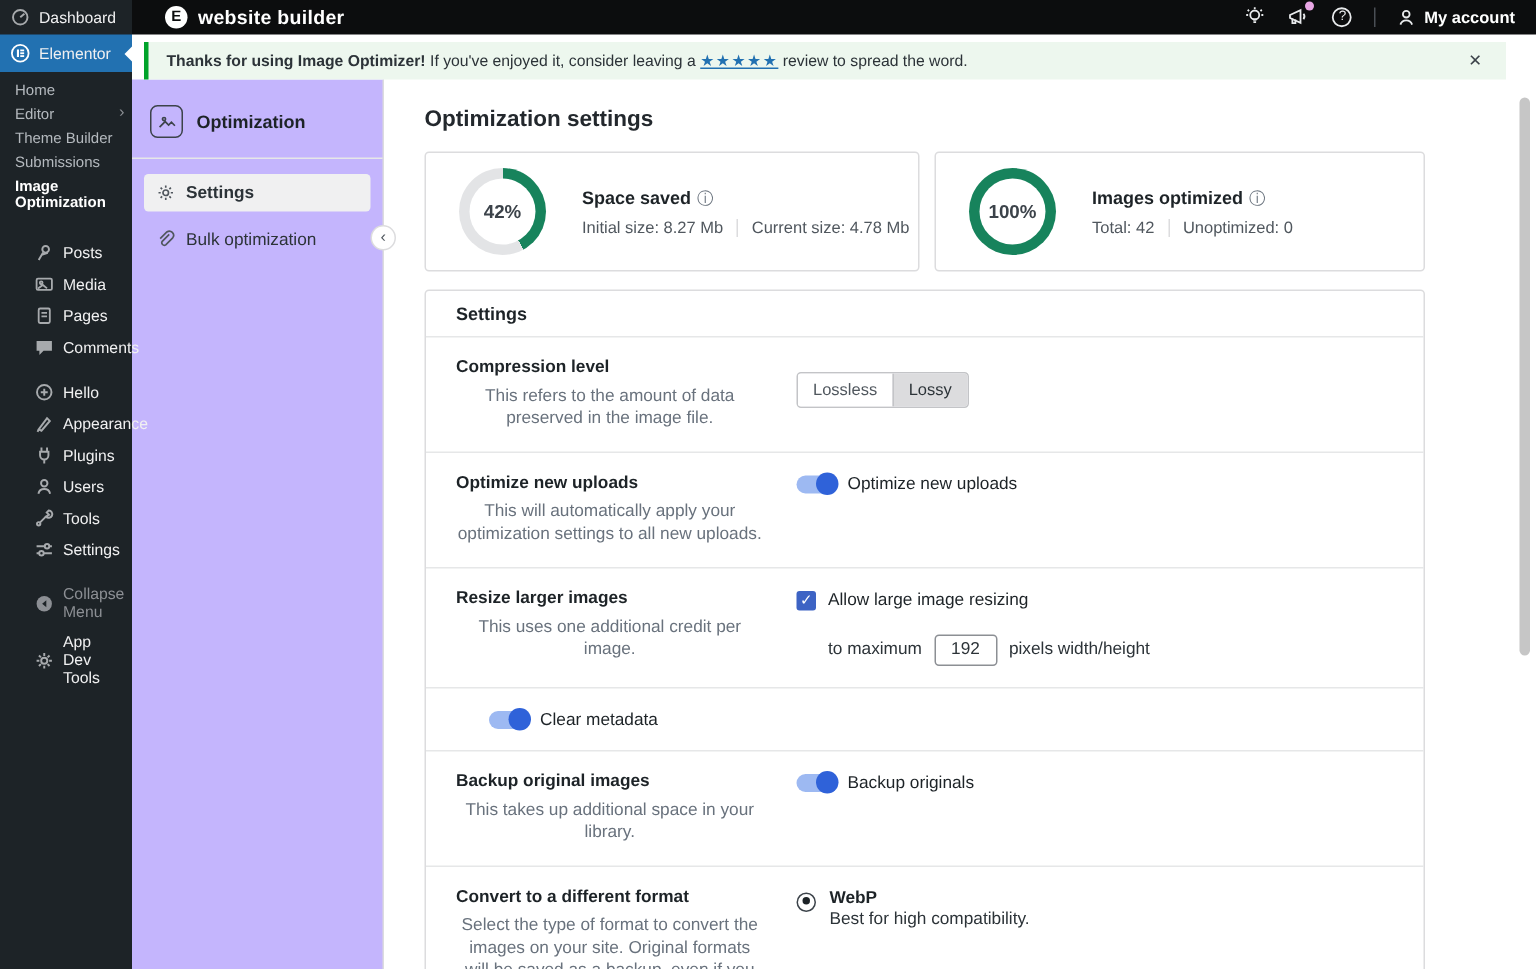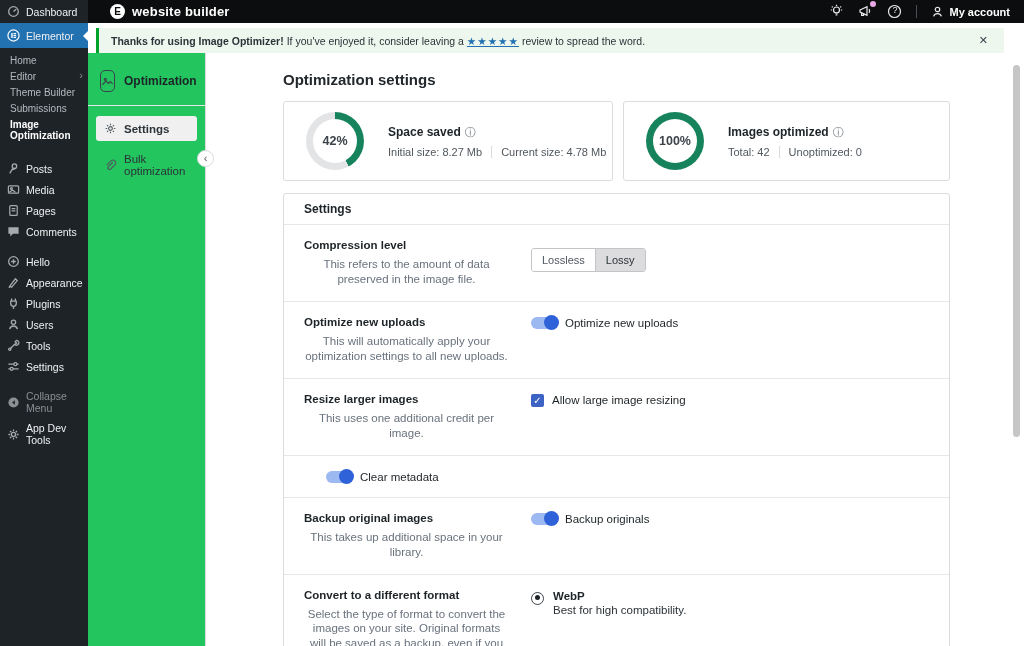--- a/index.html
+++ b/index.html
@@ -11,21 +11,21 @@
   .adm-item { display:flex; align-items:center; gap:6px; padding:4px 7px; font-size:10.5px; color:#f0f0f1; cursor:pointer; }
   .adm-item .ico { width:13px; height:13px; flex:0 0 13px; color:#a7aaad; }
   .adm-item.dashboard { padding-top:5px; padding-bottom:5px; }
   .adm-item.elementor { background:#2271b1; position:relative; padding-top:6px; padding-bottom:6px; }
   .adm-item.elementor .ico { color:#fff; }
   .adm-arrow { position:absolute; right:0; top:50%; margin-top:-5px; width:0; height:0; border-top:5px solid transparent; border-bottom:5px solid transparent; border-right:5px solid #fff; }
   .adm-sub { padding:4px 0 6px 0; }
   .adm-sub-item { position:relative; padding:2.5px 8px 2.5px 10px; font-size:10px; color:#b4b9be; cursor:pointer; }
   .adm-sub-item.current { color:#fff; font-weight:bold; }
   .sub-arrow { position:absolute; right:5px; top:1px; font-size:11px; color:#8c8f94; }
-  .adm-group { margin-top:9px; }
+  .adm-group { margin-top:9px;padding-left:16px; }
   .adm-item.dim { color:#8c8f94; }
   .adm-item.dim .ico { color:#8c8f94; }
 
   
   .topbar { position:absolute; left:88px; top:0; width:936px; height:23px; background:#0c0d0e; display:flex; align-items:center; color:#fff; z-index:4; }
   .brand { display:flex; align-items:center; gap:7px; margin-left:22px; }
   .brand-logo { width:15px; height:15px; border-radius:50%; background:#fff; color:#0c0d0e; display:flex; align-items:center; justify-content:center; font-size:10px; font-weight:bold; }
   .brand-title { font-size:13px; font-weight:bold; letter-spacing:.2px; }
   .topbar-right { margin-left:auto; display:flex; align-items:center; gap:14px; margin-right:14px; }
   .tb-icon { width:15px; height:15px; color:#e8eaec; position:relative; cursor:pointer; }
@@ -33,21 +33,21 @@
   .tb-sep { width:1px; height:13px; background:#4a4f55; }
   .account { display:flex; align-items:center; gap:5px; font-size:11px; font-weight:bold; cursor:pointer; }
 
   
   .notice { position:absolute; left:96px; top:28px; width:908px; height:25px; background:#edf7ee; border-left:3px solid #00a32a; display:flex; align-items:center; padding:0 12px; font-size:10.5px; color:#2c3338; z-index:3; }
   .notice b { margin-right:3px; }
   .notice .stars { color:#2271b1; text-decoration:underline; letter-spacing:1px; cursor:pointer; margin:0 3px; }
   .notice-close { margin-left:auto; color:#3c434a; font-size:11px; cursor:pointer; padding:2px 4px; }
 
   
-  .panel-sidebar { position:absolute; left:88px; top:53px; width:118px; height:593px; background:#22c55e; border-right:1px solid #dcdcde; z-index:2; }
+  .panel-sidebar { position:absolute; left:88px; top:53px; width:168px; height:593px; background:#c4b5fd; border-right:1px solid #dcdcde; z-index:2; }
   .panel-head { display:flex; align-items:center; gap:9px; padding:17px 12px 13px 12px; }
   .panel-head .ph-ico { width:22px; height:22px; border:1px solid #3c434a; border-radius:5px; color:#3c434a; display:flex; align-items:center; justify-content:center; }
   .panel-title { font-size:12px; font-weight:bold; color:#1d2327; }
   .panel-div { height:1px; background:#e6e7e8; margin:0 0 10px 0; }
   .panel-item { display:flex; align-items:center; gap:7px; margin:0 8px 6px 8px; padding:6px 8px; border-radius:3px; font-size:11.5px; color:#2c3338; cursor:pointer; }
   .panel-item.active { background:#f0f0f1; font-weight:bold; }
   .panel-item .ico { width:13px; height:13px; color:#50575e; }
   .panel-collapse { position:absolute; right:-9px; top:97px; width:17px; height:17px; border-radius:50%; background:#fff; border:1px solid #dcdcde; color:#50575e; font-size:11px; line-height:14px; text-align:center; cursor:pointer; z-index:6; }
 
   .main { position:absolute; left:234px; top:53px; width:790px; height:593px; background:#fff; }
@@ -398,20 +398,25 @@
       <div class="srow">
         <div class="srow-left">
           <div class="srow-label">Resize larger images</div>
           <div class="srow-desc">This uses one additional credit per image.</div>
         </div>
         <div class="srow-ctrl">
           <div class="check-row">
             <span class="checkbox">✓</span>
             <span>Allow large image resizing</span>
           </div>
+          <div class="resize-sub">
+            <span>to maximum</span>
+            <input class="num-input" value="192" style="">
+            <span>pixels width/height</span>
+          </div>
         </div>
       </div>
 
       <div class="srow">
         <div class="srow-ctrl">
           <div class="toggle-row">
             <span class="switch">
                 <span class="knob"></span>
               </span>
             <span>Clear metadata</span>

